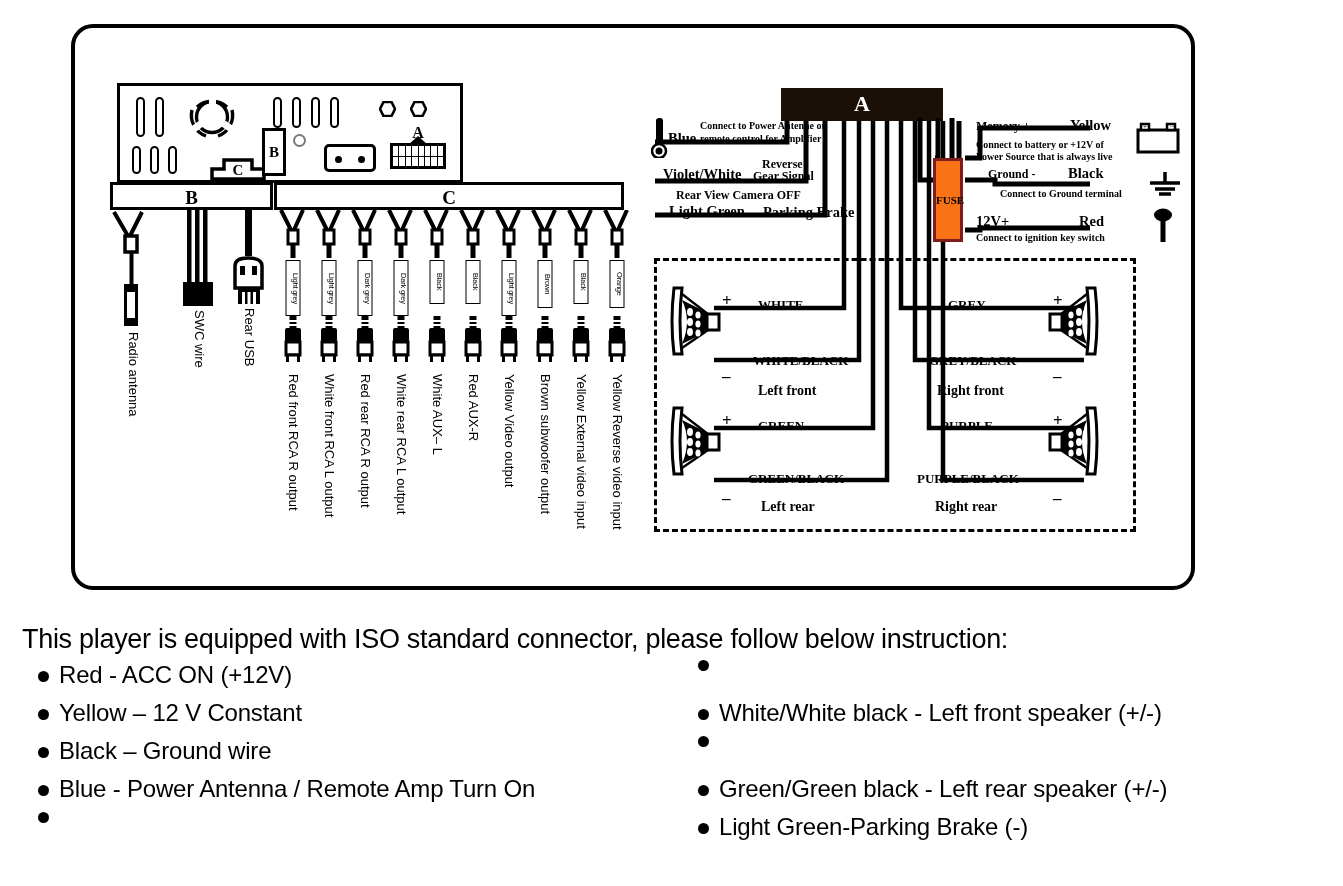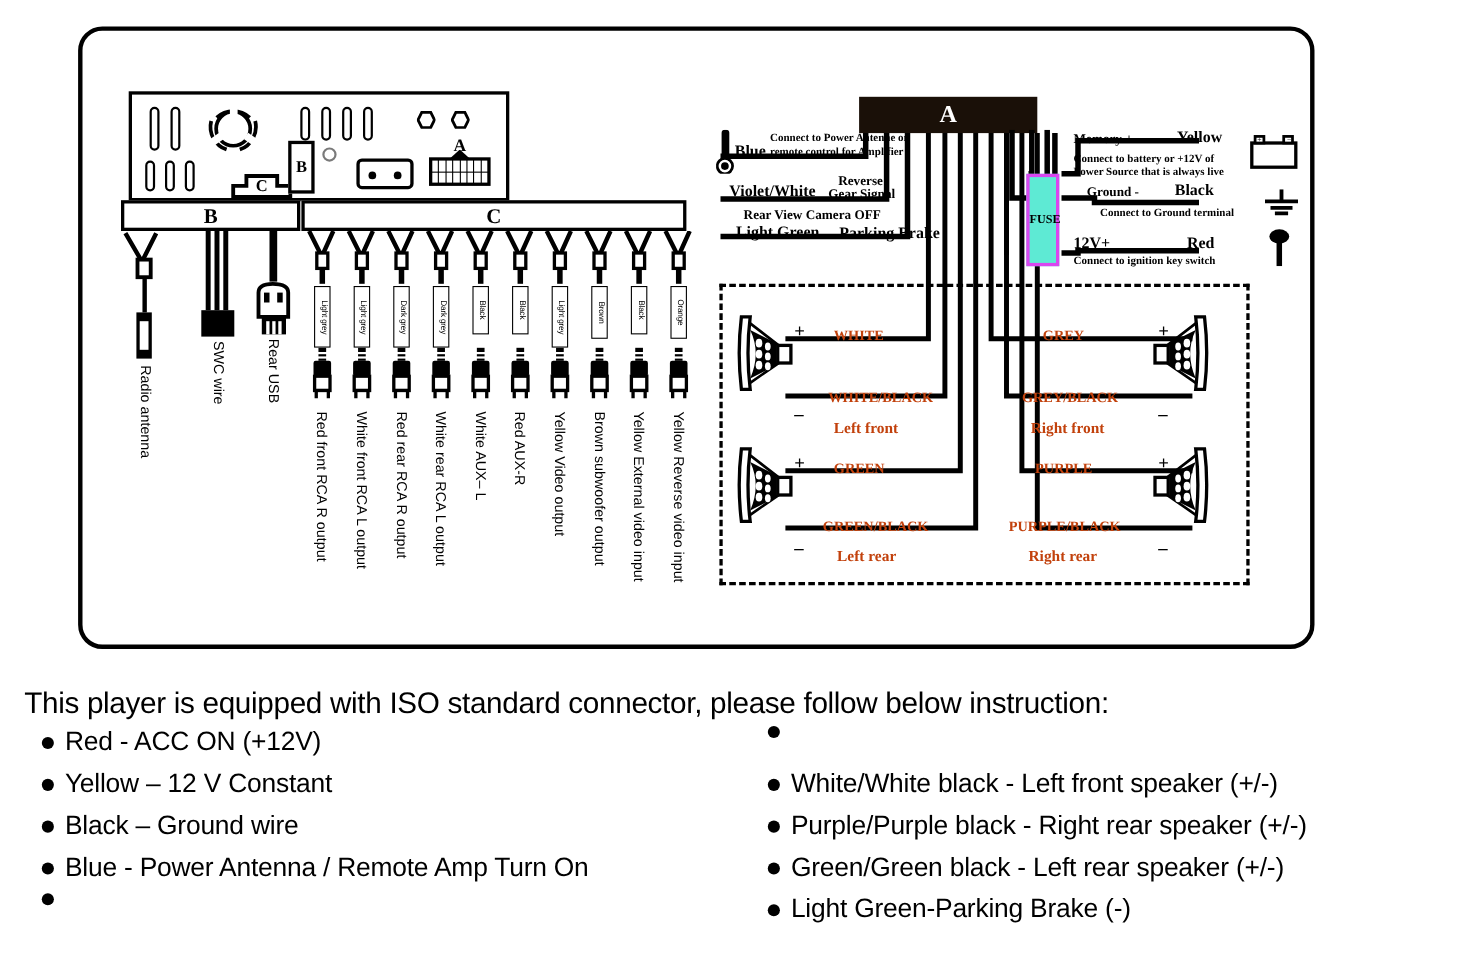--- a/index.html
+++ b/index.html
@@ -212,22 +212,22 @@
     white-space: nowrap;
   }
   .t-big   { font-size: 14.5px; font-weight: bold; }
   .t-mid   { font-size: 12px; font-weight: bold; }
   .t-small { font-size: 10px;   font-weight: bold; }
 
   #fuse-box {
     position: absolute;
     left: 933px; top: 158px;
     width: 30px; height: 84px;
-    border: 3px solid #d946ef;
-    background: #5eead4;
+    border: 3px solid #7f1d1d;
+    background: #f97316;
   }
   #fuse-box .label {
     position: absolute; left: 0; top: 33px; width: 100%;
     text-align: center;
     font: bold 11px "Liberation Serif", serif;
   }
 
   
   #battery-icon { position: absolute; left: 1136px; top: 122px; width: 44px; height: 32px; }
   #ground-icon  { position: absolute; left: 1148px; top: 172px; width: 34px; height: 26px; }
@@ -246,21 +246,21 @@
   .speaker-icon { position: absolute; width: 56px; height: 70px; }
   .pm-sign {
     position: absolute;
     font: bold 17px "Liberation Serif", serif;
     color: #000;
   }
   .spk-label {
     position: absolute;
     font-family: "Liberation Serif", serif;
     font-weight: bold;
-    color: #c2410c;
+    color: #000000;
     white-space: nowrap;
   }
   .spk-wire-name { font-size: 13px; }
   .spk-pos-name  { font-size: 14px; }
 
   
   #instructions {
     position: absolute;
     left: 22px; top: 624px;
     width: 1310px;
@@ -837,21 +837,20 @@
       <div class="bullet-col" id="col-right">
         <div class="bullet-item">
           <span class="bullet-dot"></span>
         </div>
         <div class="bullet-item">
           <span class="bullet-dot"></span>
           <span>White/White black - Left front speaker (+/-)</span>
         </div>
         <div class="bullet-item">
           <span class="bullet-dot"></span>
-          <span>Purple/Purple black - Right rear speaker (+/-)</span>
         </div>
         <div class="bullet-item">
           <span class="bullet-dot"></span>
           <span>Green/Green black - Left rear speaker (+/-)</span>
         </div>
         <div class="bullet-item">
           <span class="bullet-dot"></span>
           <span>Light Green-Parking Brake (-)</span>
         </div>
       </div>

